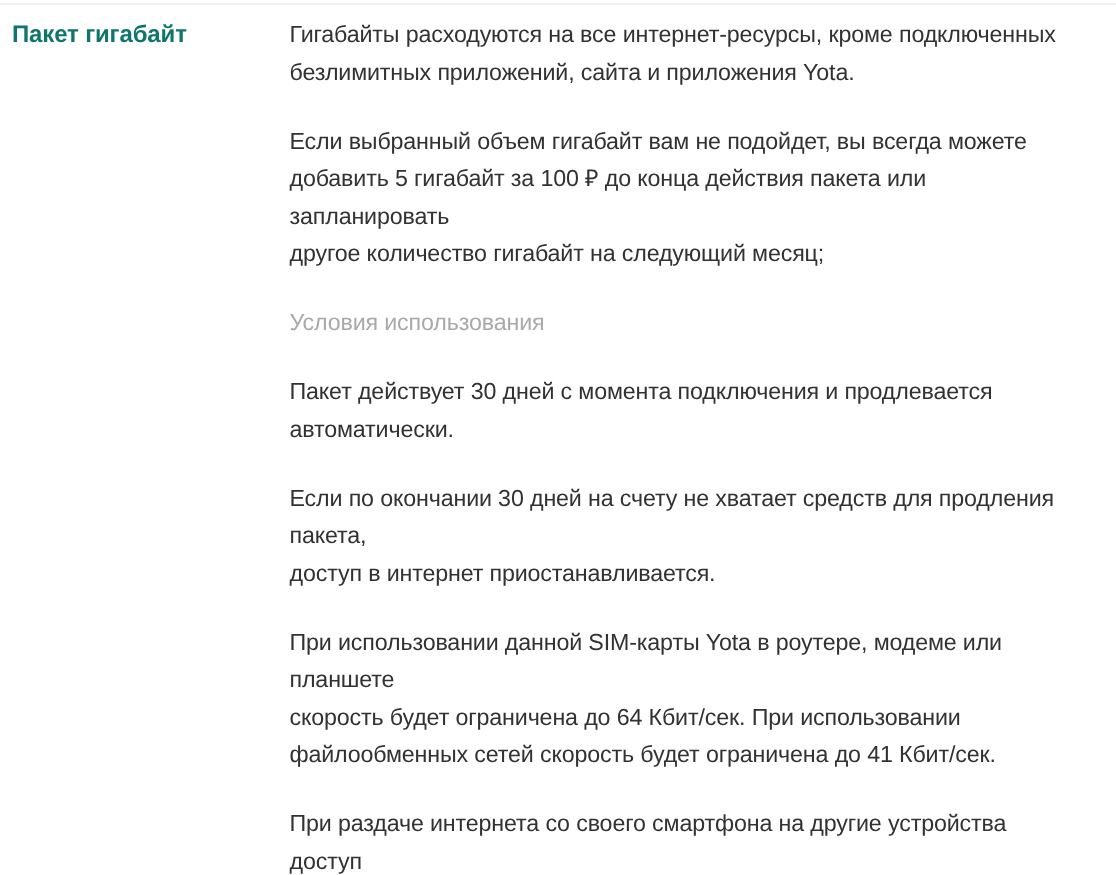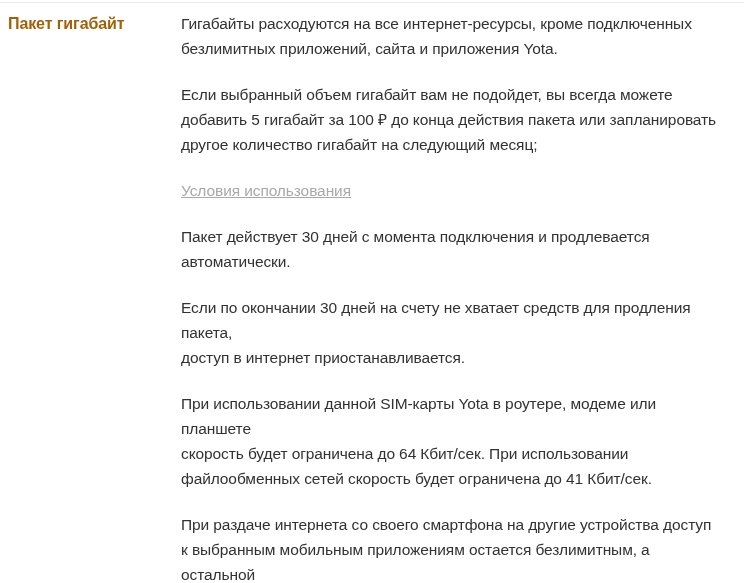--- a/index.html
+++ b/index.html
@@ -29,42 +29,41 @@
   }
   .col-left {
     width: 173px;
     flex: 0 0 173px;
   }
   .section-title {
     margin: 0;
     font-size: 16px;
     font-weight: 700;
     line-height: 25px;
-    color: #a16207;
+    color: #0f766e;
     letter-spacing: -0.1px;
   }
   .col-right {
     flex: 1 1 auto;
     min-width: 0;
     padding-right: 20px;
   }
   .para {
-    margin: 0 0 21px 0;
+    margin: 0 0 21px 12px;
     font-size: 15.5px;
     line-height: 25px;
     color: #323232;
     letter-spacing: -0.1px;
     white-space: pre-line;
   }
   .para:last-child {
     margin-bottom: 0;
   }
   .muted {
     color: #a9a9a9;
-    text-decoration: underline;
   }
 </style>
 </head>
 <body>
 
 <div class="page">
   <div class="row">
 
     <div class="col-left">
       <h3 class="section-title">Пакет гигабайт</h3>

